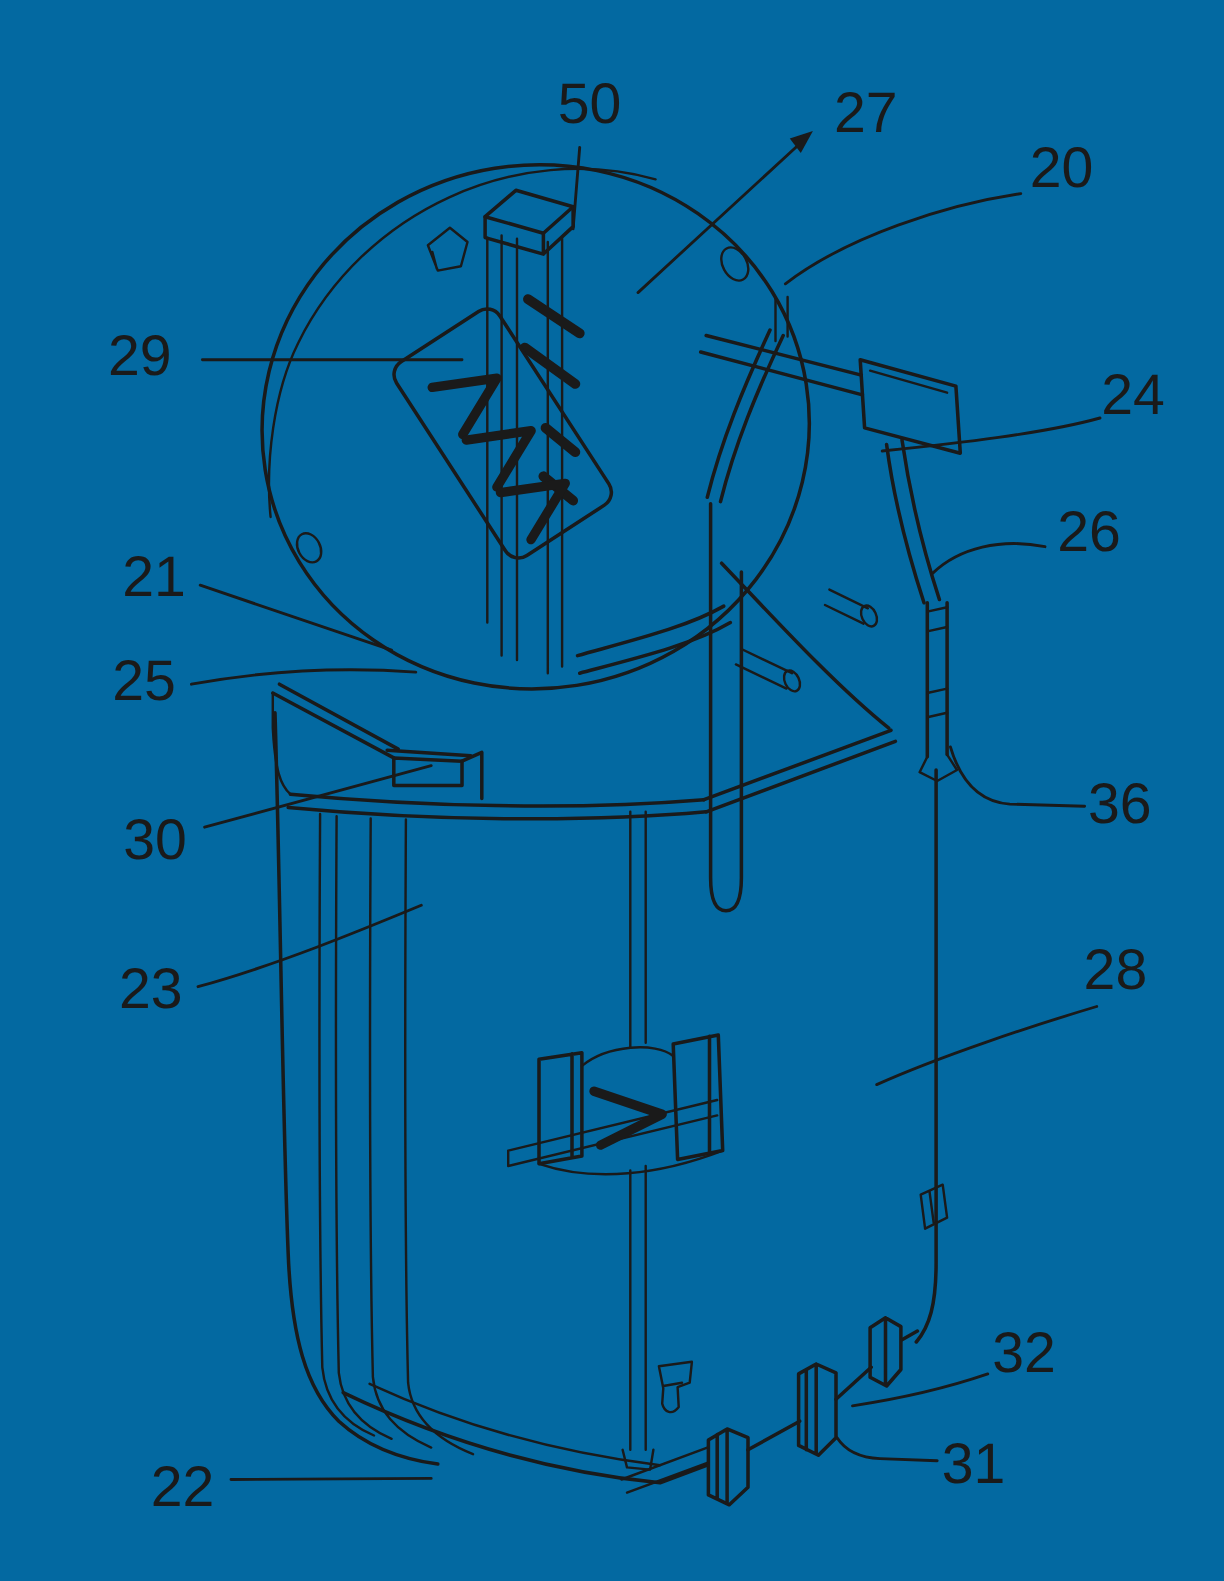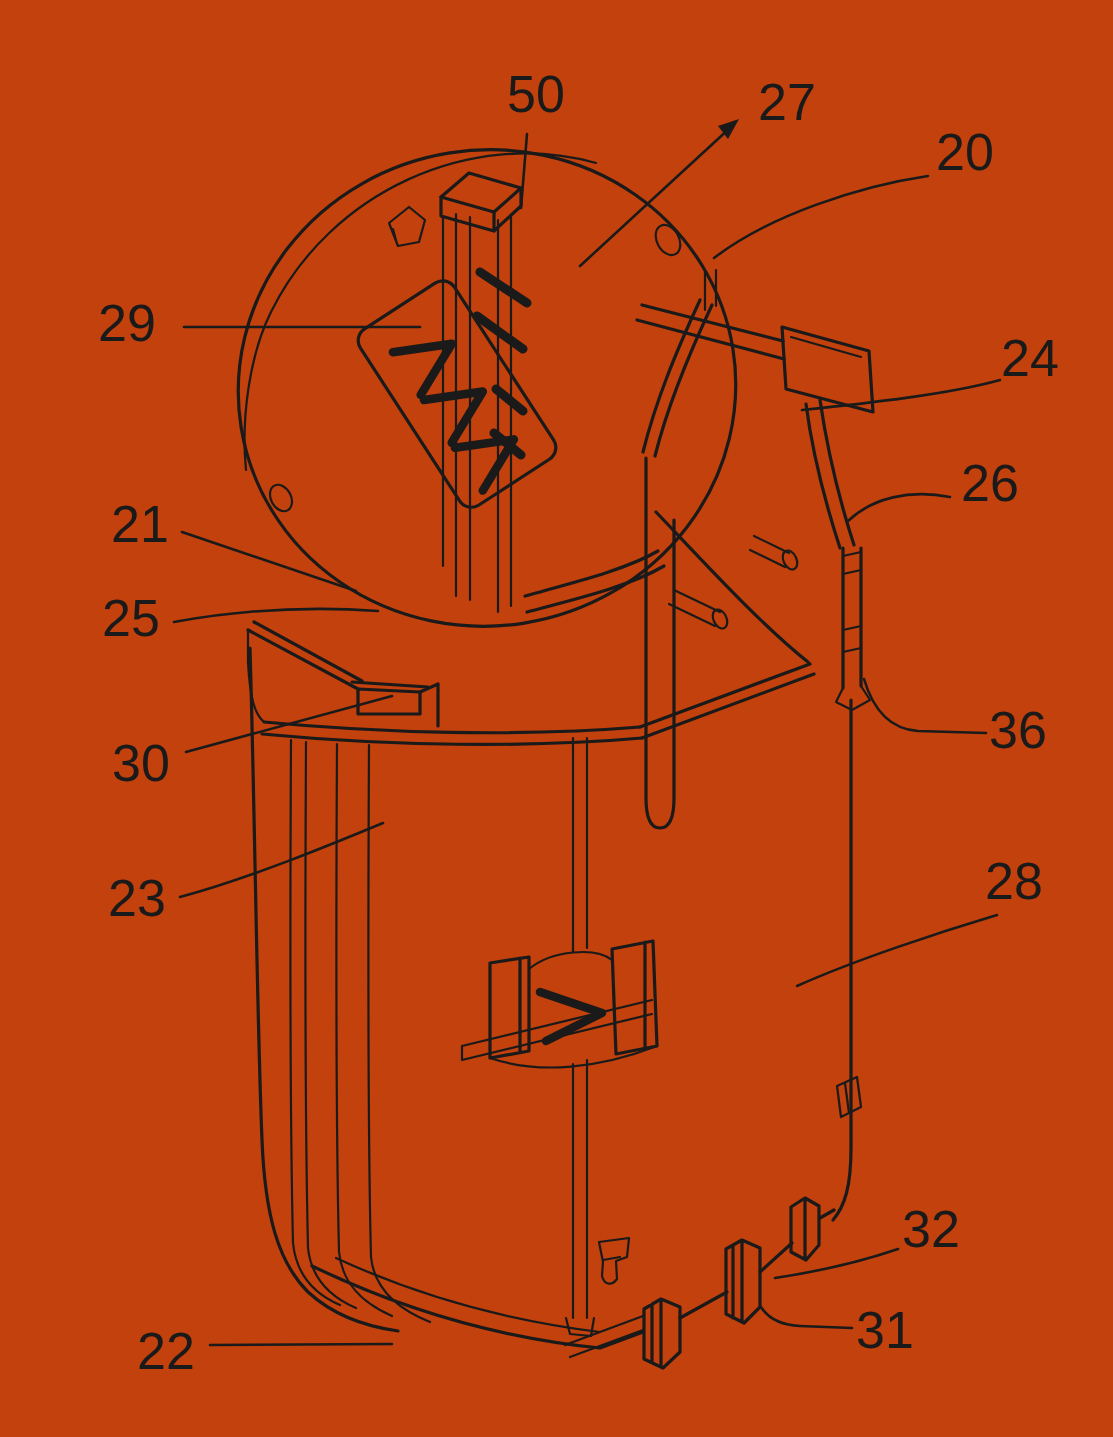--- a/index.html
+++ b/index.html
@@ -1,17 +1,17 @@
 <!DOCTYPE html>
 <html><head>
 <meta charset="utf-8">
 <style>
   html,body{margin:0;padding:0;background:#ffffff;}
   body{display:flex;justify-content:center;align-items:flex-start;font-family:"Liberation Sans",sans-serif;}
-  .figure-wrap{width:1113px;height:1437px;background:#c2410c;position:relative;overflow:hidden;}
+  .figure-wrap{width:1113px;height:1437px;background:#0369a1;position:relative;overflow:hidden;}
   svg{display:block;--ink:#1a1a1a;}
   .stroke{fill:none;stroke:var(--ink);stroke-width:3.2;stroke-linecap:round;stroke-linejoin:round;}
   .stroke-thin{fill:none;stroke:var(--ink);stroke-width:2.2;stroke-linecap:round;stroke-linejoin:round;}
   .stroke-thick{fill:none;stroke:var(--ink);stroke-width:8.5;stroke-linecap:round;stroke-linejoin:round;}
   .peg{fill:none;stroke:var(--ink);stroke-width:9;stroke-linecap:round;}
   .leader{fill:none;stroke:var(--ink);stroke-width:2.6;stroke-linecap:round;}
   .ref-num{font-family:"Liberation Sans",sans-serif;font-size:52px;font-weight:400;fill:var(--ink);text-anchor:middle;}
   .arrowhead{fill:var(--ink);stroke:none;}
 </style>
 </head>

